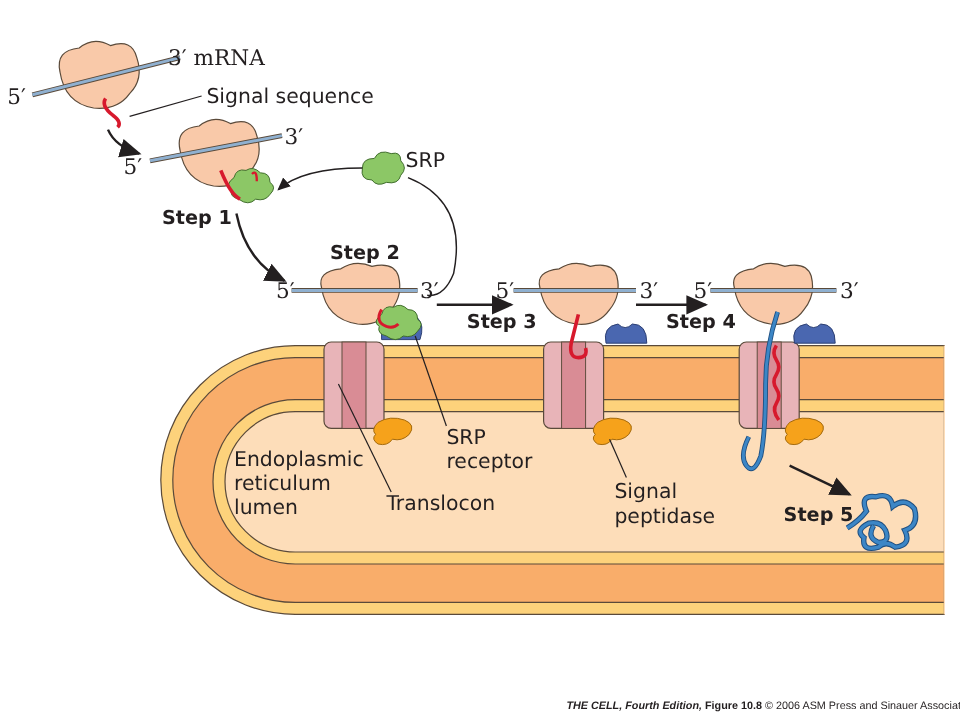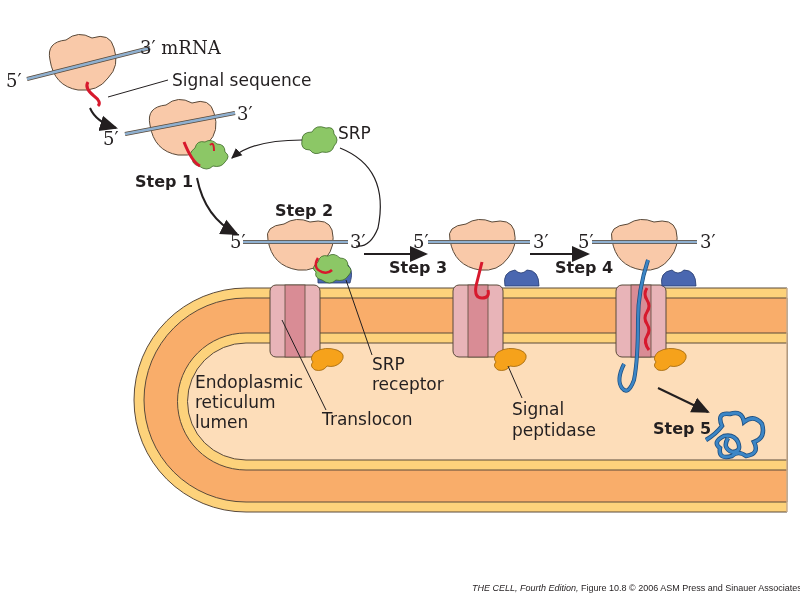--- a/index.html
+++ b/index.html
@@ -2,22 +2,22 @@
 <html><head>
 <meta charset="utf-8">
 <style>
   html, body { margin: 0; padding: 0; background: #ffffff; }
   body { width: 800px; height: 598px; position: relative; overflow: hidden; font-family: "DejaVu Sans", sans-serif; }
   svg { position: absolute; left: 0; top: 0; }
   .lbl { font-family: "DejaVu Sans", sans-serif; font-size: 17px; fill: #231f20; }
   .step { font-family: "DejaVu Sans", sans-serif; font-size: 16px; font-weight: bold; fill: #231f20; }
   .prime { font-family: "DejaVu Serif", serif; font-size: 18px; fill: #231f20; }
   .credit { position: absolute; left: 472px; top: 583px; font-family: "Liberation Sans", sans-serif; font-size: 9px; color: #231f20; white-space: nowrap; }
-  .credit b { font-weight: normal; font-style: italic; }
-  .credit .fig { font-weight: normal; text-align: center; }
+  .credit b { font-weight: bold; font-style: italic; }
+  .credit .fig { font-weight: bold; text-align: center; }
 </style>
 </head>
 <body>
 
 <svg width="800" height="598" viewBox="0 0 800 598">
   <defs>
     <marker id="arrowhead" markerWidth="10" markerHeight="10" refX="8" refY="5" orient="auto">
       <path d="M0,1 L9,5 L0,9 Z" fill="#231f20"></path>
     </marker>
   </defs>

